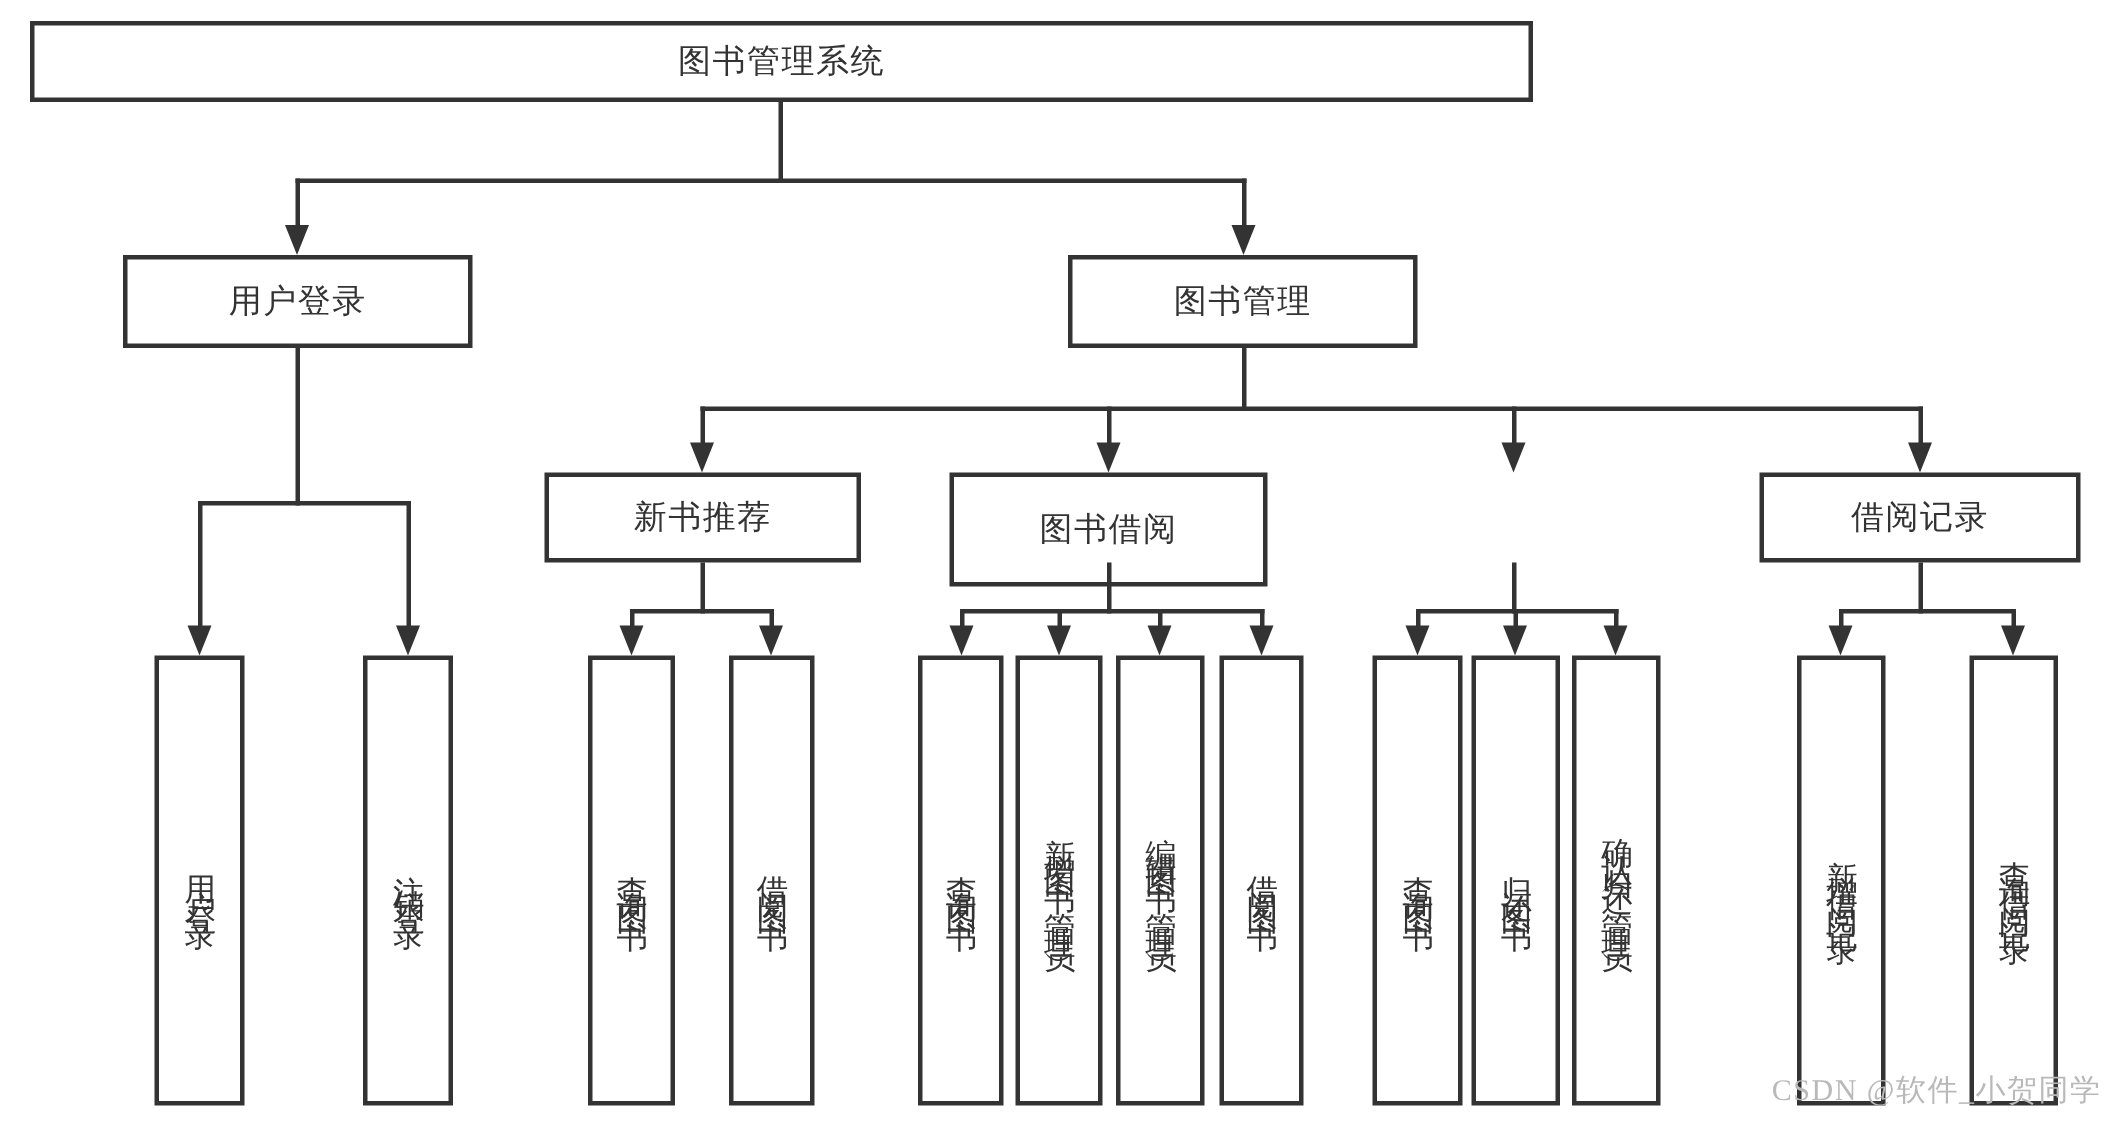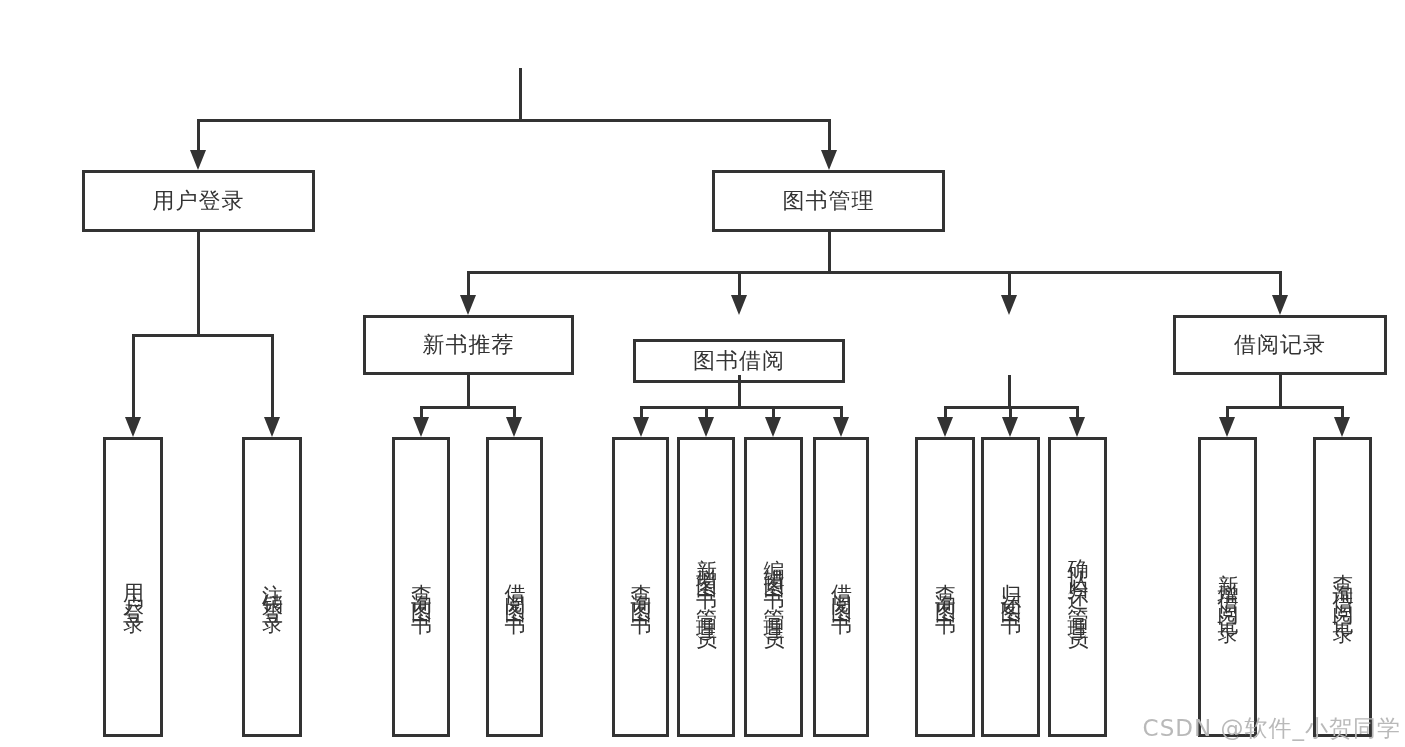--- a/index.html
+++ b/index.html
@@ -40,38 +40,40 @@
     position:absolute;
     width:0;height:0;
     border-left:8px solid transparent;
     border-right:8px solid transparent;
     border-top:20px solid #333333;
   }
   .watermark{
     position:absolute;
     top:713px;
     right:4px;
-    font-size:23px;
+    font-size:20px;
     color:#b9b9b9;
     letter-spacing:1px;
     z-index:10;
     white-space:nowrap;
+    font-family:Liberation Serif, serif;
   }
 </style>
 </head>
 <body>
 
 <div class="canvas">
 
+  <div class="node" style="left:20px;top:14px;width:1002px;height:54px;">图书管理系统</div>
 
   <div class="node" style="left:82px;top:170px;width:233px;height:62px;">用户登录</div>
   <div class="node" style="left:363px;top:315px;width:211px;height:60px;">新书推荐</div>
 
   <div class="node" style="left:712px;top:170px;width:233px;height:62px;">图书管理</div>
-  <div class="node" style="left:633px;top:315px;width:212px;height:44px;margin-top:24px;">图书借阅</div>
+  <div class="node" style="left:633px;top:315px;width:212px;height:76px;">图书借阅</div>
   <div class="node" style="left:1173px;top:315px;width:214px;height:60px;font-family:Liberation Mono, monospace;">借阅记录</div>
 
   <div class="node leaf" style="left:103px;top:437px;width:60px;height:300px;">
     <span class="vtext">用户登录</span>
   </div>
   <div class="node leaf" style="left:242px;top:437px;width:60px;height:300px;">
     <span class="vtext">注销登录</span>
   </div>
 
   <div class="node leaf" style="left:392px;top:437px;width:58px;height:300px;">

